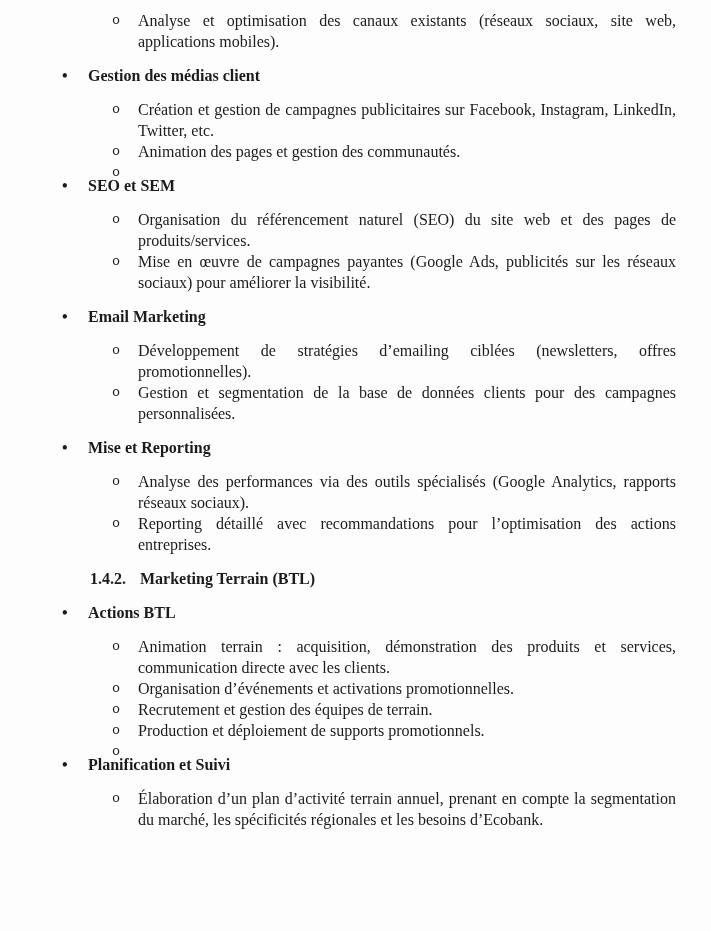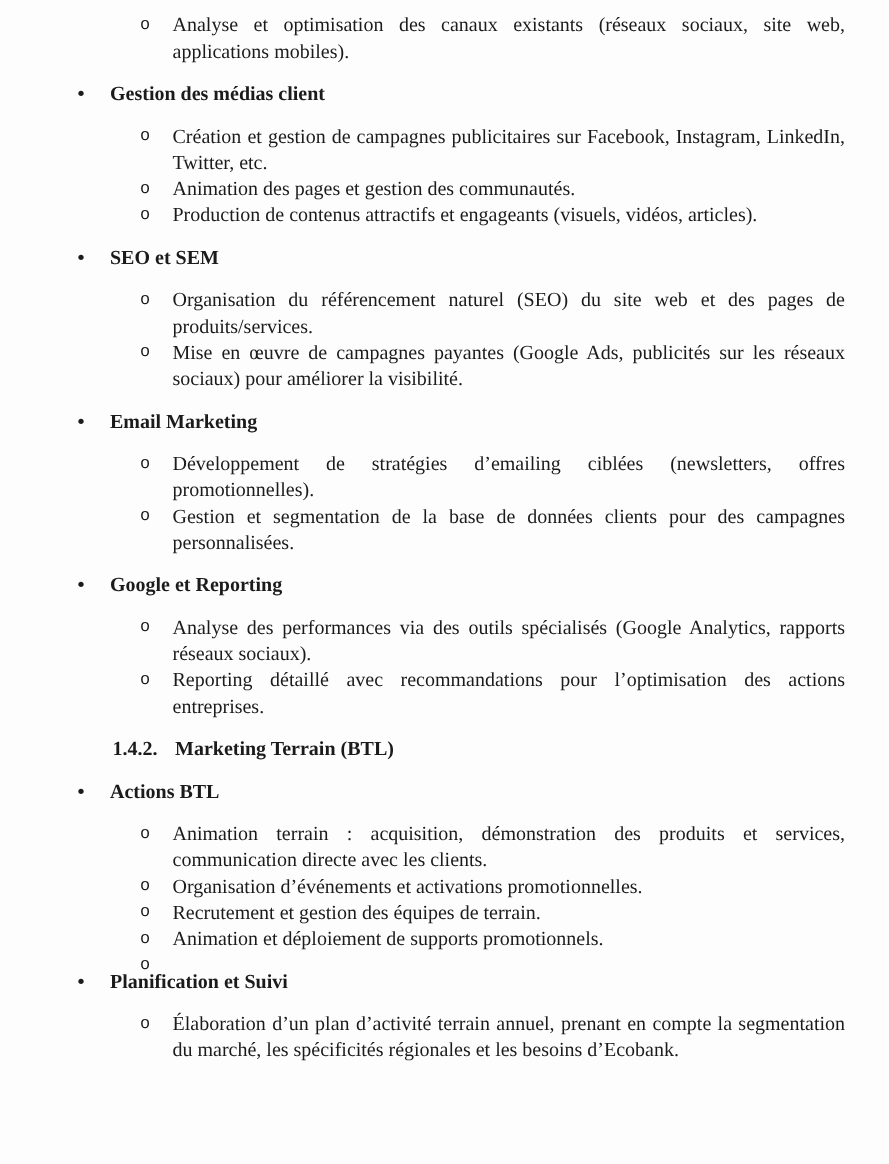--- a/index.html
+++ b/index.html
@@ -72,43 +72,43 @@
 <body>
 
 <div class="page">
     <div class="block sub-list">
       <div class="sub-item"><span class="sub-marker">o</span><span class="sub-text">Analyse et optimisation des canaux existants (réseaux sociaux, site web, applications mobiles).</span></div>
     </div>
     <div class="block bullet-heading"><span class="bullet-marker">•</span><span class="heading-text">Gestion des médias client</span></div>
     <div class="block sub-list">
       <div class="sub-item"><span class="sub-marker">o</span><span class="sub-text">Création et gestion de campagnes publicitaires sur Facebook, Instagram, LinkedIn, Twitter, etc.</span></div>
       <div class="sub-item"><span class="sub-marker">o</span><span class="sub-text">Animation des pages et gestion des communautés.</span></div>
-      <div class="sub-item"><span class="sub-marker">o</span><span class="sub-text">Production de contenus attractifs et engageants (visuels, vidéos, articles).</span></div>
+      <div class="sub-item"><span class="sub-marker">o</span></div>
     </div>
     <div class="block bullet-heading"><span class="bullet-marker">•</span><span class="heading-text">SEO et SEM</span></div>
     <div class="block sub-list">
       <div class="sub-item"><span class="sub-marker">o</span><span class="sub-text">Organisation du référencement naturel (SEO) du site web et des pages de produits/services.</span></div>
       <div class="sub-item"><span class="sub-marker">o</span><span class="sub-text">Mise en œuvre de campagnes payantes (Google Ads, publicités sur les réseaux sociaux) pour améliorer la visibilité.</span></div>
     </div>
     <div class="block bullet-heading"><span class="bullet-marker">•</span><span class="heading-text">Email Marketing</span></div>
     <div class="block sub-list">
       <div class="sub-item"><span class="sub-marker">o</span><span class="sub-text">Développement de stratégies d’emailing ciblées (newsletters, offres promotionnelles).</span></div>
       <div class="sub-item"><span class="sub-marker">o</span><span class="sub-text">Gestion et segmentation de la base de données clients pour des campagnes personnalisées.</span></div>
     </div>
-    <div class="block bullet-heading"><span class="bullet-marker">•</span><span class="heading-text">Google et Reporting</span></div>
+    <div class="block bullet-heading"><span class="bullet-marker">•</span><span class="heading-text">Mise et Reporting</span></div>
     <div class="block sub-list">
       <div class="sub-item"><span class="sub-marker">o</span><span class="sub-text">Analyse des performances via des outils spécialisés (Google Analytics, rapports réseaux sociaux).</span></div>
       <div class="sub-item"><span class="sub-marker">o</span><span class="sub-text">Reporting détaillé avec recommandations pour l’optimisation des actions entreprises.</span></div>
     </div>
     <div class="block numbered-heading"><span class="heading-number">1.4.2.</span><span class="heading-text">Marketing Terrain (BTL)</span></div>
     <div class="block bullet-heading"><span class="bullet-marker">•</span><span class="heading-text">Actions BTL</span></div>
     <div class="block sub-list">
       <div class="sub-item"><span class="sub-marker">o</span><span class="sub-text">Animation terrain : acquisition, démonstration des produits et services, communication directe avec les clients.</span></div>
       <div class="sub-item"><span class="sub-marker">o</span><span class="sub-text">Organisation d’événements et activations promotionnelles.</span></div>
       <div class="sub-item"><span class="sub-marker">o</span><span class="sub-text">Recrutement et gestion des équipes de terrain.</span></div>
-      <div class="sub-item"><span class="sub-marker">o</span><span class="sub-text">Animation et déploiement de supports promotionnels.</span></div>
+      <div class="sub-item"><span class="sub-marker">o</span><span class="sub-text">Production et déploiement de supports promotionnels.</span></div>
       <div class="sub-item"><span class="sub-marker">o</span></div>
     </div>
     <div class="block bullet-heading"><span class="bullet-marker">•</span><span class="heading-text">Planification et Suivi</span></div>
     <div class="block sub-list">
       <div class="sub-item"><span class="sub-marker">o</span><span class="sub-text">Élaboration d’un plan d’activité terrain annuel, prenant en compte la segmentation du marché, les spécificités régionales et les besoins d’Ecobank.</span></div>
     </div>
   </div>
 
 </body></html>

